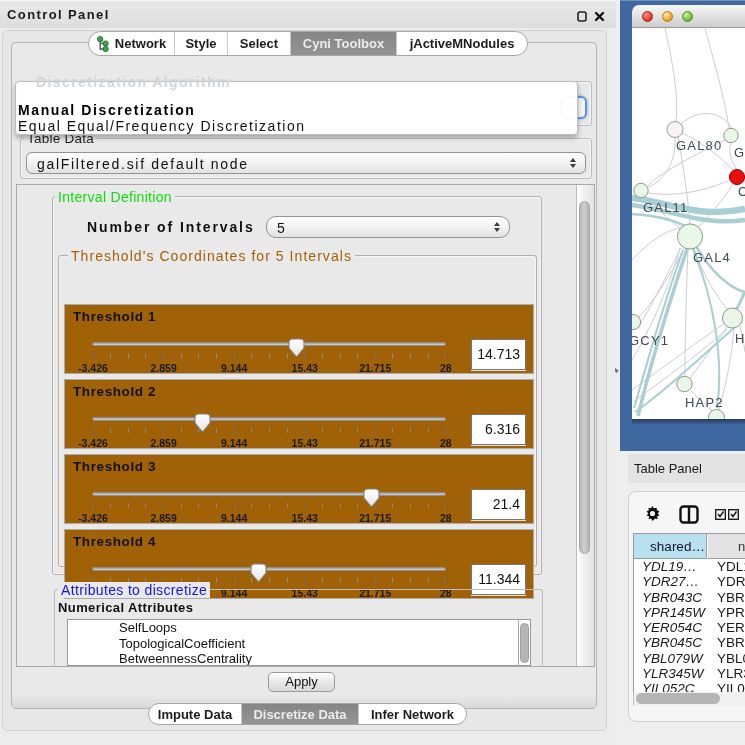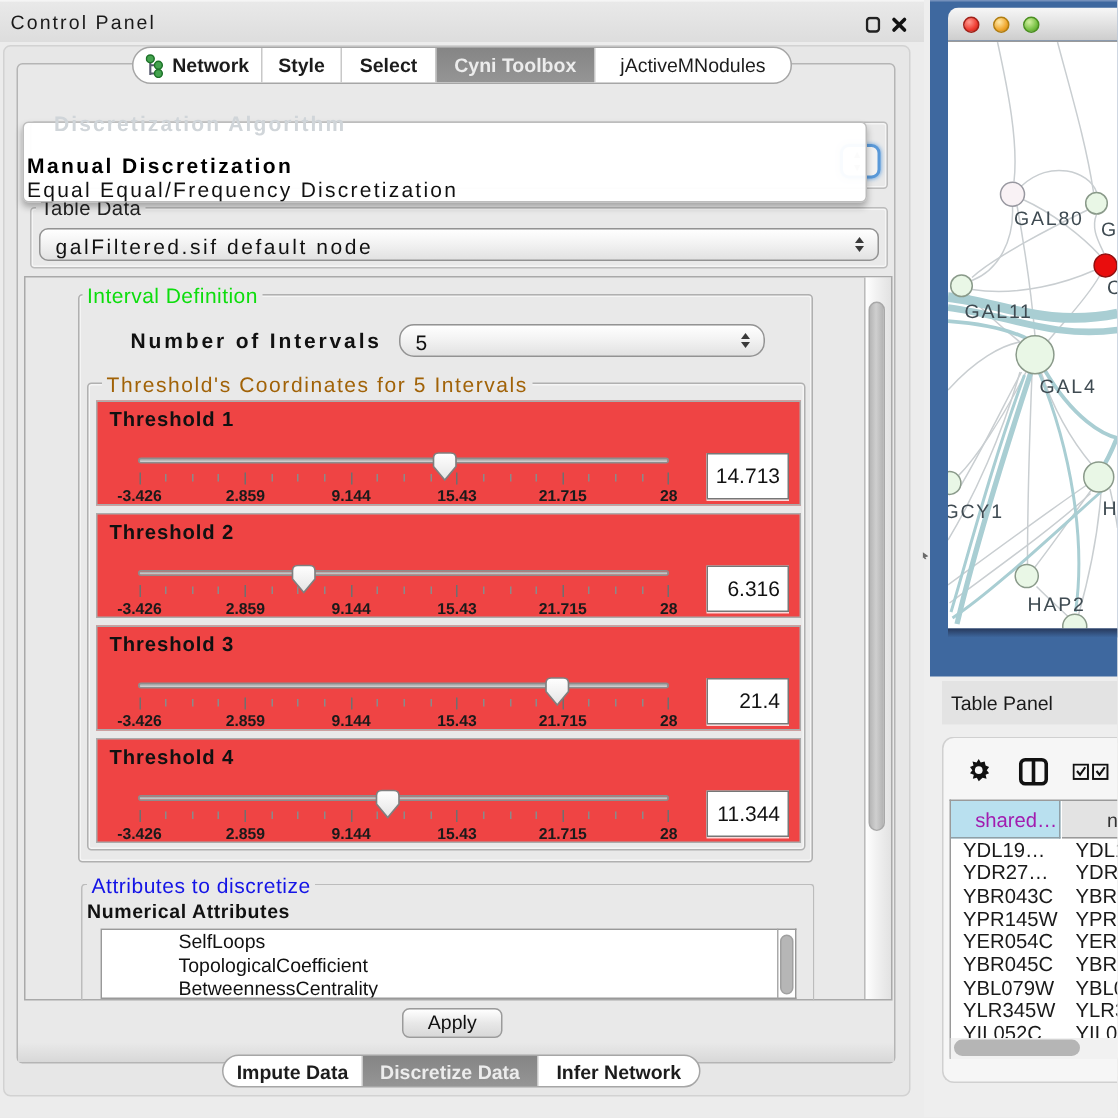--- a/index.html
+++ b/index.html
@@ -1,19 +1,19 @@
 <!DOCTYPE html>
 <html><head><meta charset="utf-8"><style>
 *{margin:0;padding:0;box-sizing:border-box;}
 html,body{width:745px;height:745px;overflow:hidden;font-family:"Liberation Sans",sans-serif;}
 body{background:#eeeeee;position:relative;}
 .abs{position:absolute;}
 
 
-#titlebar{position:absolute;left:0;top:0;width:616px;height:28px;background:linear-gradient(#e9e9e9,#dddddd);border-top:1px solid #f5f5f5;}
+#titlebar{position:absolute;left:0;top:0;width:616px;height:28px;background:linear-gradient(#e9e9e9,#dddddd);border-top:1px solid #f5f5f5;font-weight:bold;}
 #titlebar .t{position:absolute;left:7px;top:6px;font-size:13px;color:#1a1a1a;letter-spacing:1.4px;}
 #cpbg{position:absolute;left:0;top:28px;width:616px;height:717px;background:#ececec;}
 #contA{position:absolute;left:2px;top:30px;width:605px;height:701px;background:#e7e7e7;border:1px solid #d2d2d2;border-radius:5px;}
 #contB{position:absolute;left:11px;top:42px;width:586px;height:667px;background:#e9e9e9;border:1px solid #b5b5b5;border-radius:4px;}
 
 
 #toptabs{position:absolute;left:88px;top:31px;width:440px;height:25px;background:#ffffff;border:1px solid #a6a6a6;border-radius:13px;overflow:hidden;display:flex;}
 .tab{height:100%;display:flex;align-items:center;justify-content:center;font-size:13px;color:#1c1c1c;font-weight:700;border-right:1px solid #c8c8c8;}
 .tab:last-child{border-right:none;}
 .tab.tabsel,.btab.tabsel{background:linear-gradient(#858585,#959595);color:#ececec !important;}
@@ -28,21 +28,21 @@
 .combo .arr{position:absolute;right:8px;top:50%;margin-top:-5px;width:7px;height:10px;}
 .combo .arr:before{content:"";position:absolute;left:0;top:0;border-left:3.5px solid transparent;border-right:3.5px solid transparent;border-bottom:4px solid #3a3a3a;}
 .combo .arr:after{content:"";position:absolute;left:0;bottom:0;border-left:3.5px solid transparent;border-right:3.5px solid transparent;border-top:4px solid #3a3a3a;}
 
 
 #scrollC{position:absolute;left:16px;top:184px;width:579px;height:483px;background:#e9e9e9;border:1px solid #a9a9a9;}
 #vsb{position:absolute;right:0;top:0;width:18px;height:481px;background:linear-gradient(90deg,#ffffff,#f2f2f2 40%,#e2e2e2);border-left:1px solid #bbbbbb;}
 #vsb .vthumb{position:absolute;left:2px;top:16px;width:11px;height:353px;border-radius:6px;background:linear-gradient(90deg,#b6b6b6,#cfcfcf 45%,#b2b2b2);border:1px solid #a8a8a8;}
 
 
-.thbox{position:absolute;left:47px;width:470px;height:70px;border:1px solid #ababab;background:#ef4444;}
+.thbox{position:absolute;left:47px;width:470px;height:70px;border:1px solid #ababab;background:#a16207;margin-top:37px;}
 .thtitle{position:absolute;left:8px;top:4px;font-size:13.5px;font-weight:700;color:#111;letter-spacing:0.6px;}
 .track{position:absolute;left:27px;top:37px;width:354px;height:4px;border-radius:3px;background:linear-gradient(#9e9e9e,#d6d6d6);border:1px solid #8d8d8d;}
 .ticks{position:absolute;left:0;top:47px;width:100%;height:10px;}
 .tk{position:absolute;top:1px;width:1px;height:5px;background:#8a8a8a;}
 .tkM{position:absolute;top:0px;width:1px;height:8px;background:#6f6f6f;}
 .tlab{position:absolute;top:57px;width:60px;text-align:center;font-size:10.5px;font-weight:700;color:#1a1a1a;}
 .thumb{position:absolute;top:33px;width:17px;height:20px;}
 .tfield{position:absolute;right:7px;top:34px;width:55px;height:31px;background:#ffffff;border:1px solid #777777;box-shadow:0 1px 0 rgba(255,255,255,.8);font-size:14px;color:#111;text-align:right;padding:6px 5px 0 0;}
 
 
@@ -79,25 +79,25 @@
 .tl{position:absolute;top:6px;width:11px;height:11px;border-radius:50%;}
 #netcanvas{position:absolute;left:632px;top:28px;width:113px;height:391px;background:#ffffff;overflow:hidden;}
 #netshadow{position:absolute;left:632px;top:419px;width:113px;height:6px;background:linear-gradient(#27395c,#3e689f);}
 
 
 #tpbar{position:absolute;left:628px;top:454px;width:117px;height:29px;background:#e3e3e3;}
 #tpbar .t{position:absolute;left:6px;top:7px;font-size:13px;color:#1a1a1a;}
 #tpcont{position:absolute;left:628px;top:491px;width:117px;height:231px;background:#f6f6f6;border:1px solid #d0d0d0;border-radius:8px 0 0 8px;border-right:none;}
 #ttable{position:absolute;left:633px;top:533px;width:112px;height:172px;background:#ffffff;border-left:1px solid #9a9a9a;border-top:1px solid #9a9a9a;overflow:hidden;}
 #thead{position:absolute;left:0;top:0;width:200px;height:25px;}
-#thc1{position:absolute;left:0;top:0;width:73px;height:25px;background:#b9e0ef;border-right:1px solid #8f9fa6;border-bottom:1px solid #8f9fa6;text-align:center;font-size:13.5px;color:#a21caf;line-height:25px;padding-left:15px;}
+#thc1{position:absolute;left:0;top:0;width:73px;height:25px;background:#b9e0ef;border-right:1px solid #8f9fa6;border-bottom:1px solid #8f9fa6;text-align:center;font-size:13.5px;color:#0f172a;line-height:25px;padding-left:15px;}
 #thc2{position:absolute;left:74px;top:0;width:126px;height:25px;background:#e3e3e3;border-bottom:1px solid #9a9a9a;font-size:13px;color:#333;line-height:25px;padding-left:30px;}
 #tbody{position:absolute;left:0;top:25px;width:200px;}
 .trow{height:15.3px;font-size:13.5px;color:#1a1a1a;white-space:nowrap;}
-.trow .c1{display:inline-block;width:76px;padding-left:8px;}
+.trow .c1{display:inline-block;width:76px;padding-left:8px;font-style:italic;}
 .trow .c2{display:inline-block;padding-left:7px;}
 #hsb{position:absolute;left:633px;top:692px;width:112px;height:14px;background:#f1f1f1;border-left:1px solid #c0c0c0;}
 #hsb .t{position:absolute;left:2px;top:1px;width:84px;height:11px;border-radius:6px;background:#b5b5b5;}
 </style></head><body>
 
 <div id="titlebar">
     <div class="t">Control Panel</div>
   <svg class="abs" style="left:577px;top:10px" width="10" height="11" viewBox="0 0 10 11">
       <rect x="1" y="1" width="8" height="9" rx="2" fill="none" stroke="#222" stroke-width="1.6"></rect>
     </svg>
@@ -112,21 +112,21 @@
 <div id="toptabs">
   <div class="tab" style="width:86px"><svg width="13" height="16" viewBox="0 0 13 16" style="margin-right:5px">
         <path d="M3.2 4 V14 M3.2 7.5 H7 M3.2 13 H7" stroke="#565a6e" stroke-width="1.4" fill="none"></path>
         <circle cx="3.2" cy="3.2" r="2.6" fill="#44a34f" stroke="#1d7229" stroke-width="1"></circle>
         <circle cx="8.6" cy="7.5" r="2.6" fill="#44a34f" stroke="#1d7229" stroke-width="1"></circle>
         <circle cx="8.6" cy="13" r="2.6" fill="#44a34f" stroke="#1d7229" stroke-width="1"></circle>
       </svg>Network</div>
   <div class="tab" style="width:53px">Style</div>
   <div class="tab" style="width:63px">Select</div>
   <div class="tab tabsel" style="width:106px">Cyni Toolbox</div>
-  <div class="tab" style="width:130px;font-weight:400">jActiveMNodules</div>
+  <div class="tab" style="width:130px;font-weight:700">jActiveMNodules</div>
 </div>
 
 <div class="group" style="left:20px;top:81px;width:572px;height:45px"></div>
 <div id="ghost">Discretization Algorithm</div>
 <div id="focombo">
     <span style="position:absolute;left:6px;top:1px;font-size:7px;color:#9a9a9a;line-height:9px">▲<br>▼</span>
   </div>
 
 <div class="group" style="left:20px;top:138px;width:572px;height:41px">
     <span class="gtitle" style="left:3px;color:#222;font-size:13.5px;letter-spacing:0.25px;">Table Data</span>

